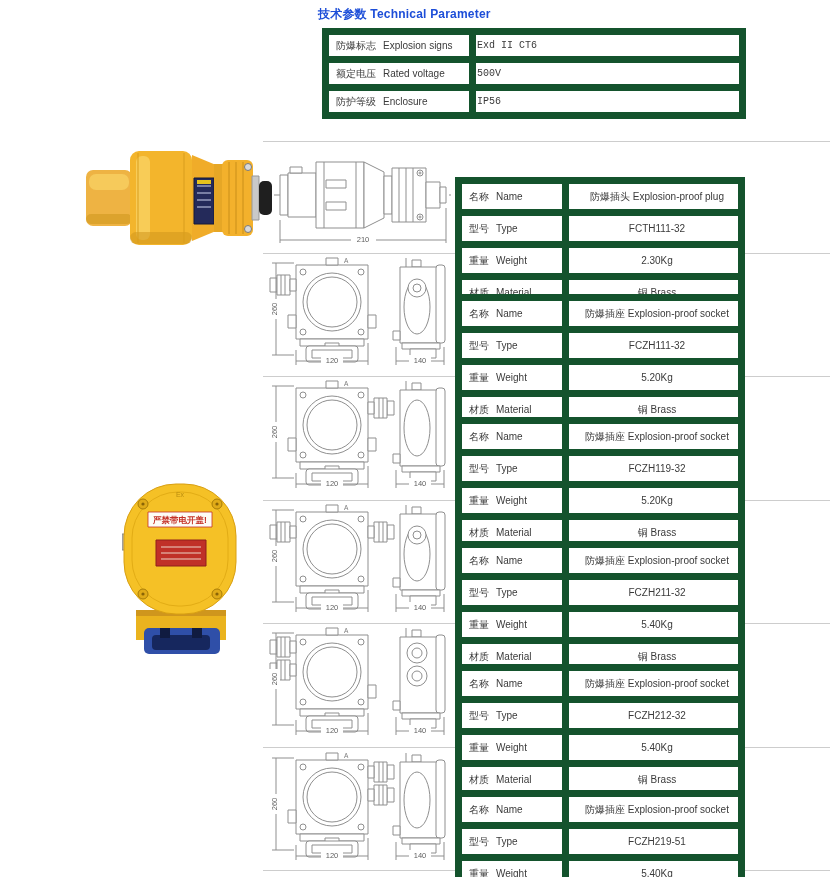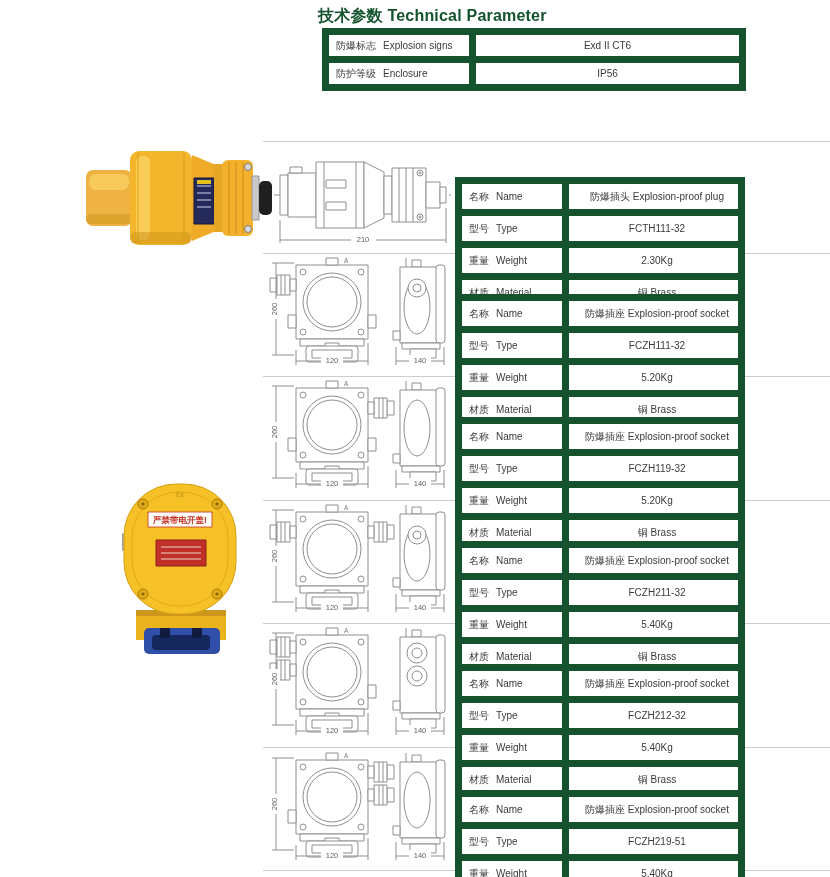--- a/index.html
+++ b/index.html
@@ -1,26 +1,26 @@
 <!DOCTYPE html>
 <html><head>
 <meta charset="utf-8">
 <style>
   html,body{margin:0;padding:0;background:#fff;}
   #page{position:relative;width:830px;height:877px;background:#fff;overflow:hidden;
         font-family:"Liberation Sans","DejaVu Sans",sans-serif;}
   
-  .title{position:absolute;left:318px;top:6px;font-size:16px;font-weight:bold;color:#14532d;letter-spacing:.2px;}
+  .title{position:absolute;left:318px;top:6px;font-size:12px;font-weight:bold;color:#1d4ed8;letter-spacing:.2px;}
   
   table{border-collapse:collapse;table-layout:fixed;background:#fff;}
   td{border:7px solid #14532d;font-size:10px;color:#3a3a3a;vertical-align:middle;overflow:hidden;white-space:nowrap;}
   .main-table{position:absolute;left:322px;top:28px;width:424px;}
   .main-table td{height:19px;}
   .main-table td.lbl{width:132px;padding-left:7px;}
-  .main-table td.val{text-align:center;}
+  .main-table td.val{text-align:left;font-family:Liberation Mono, monospace;}
   .spec-table{position:absolute;left:455px;width:290px;margin-top:24px;}
   .spec-table td{height:23px;}
   .spec-table td.lbl{width:92px;padding-left:7px;}
   .spec-table td.val{text-align:center;padding-left:8px;}
   .en{margin-left:7px;}
   
   .divider{position:absolute;left:263px;width:567px;height:1px;background:#cdcdcd;}
   
   .drw{position:absolute;}
   .drw *{vector-effect:non-scaling-stroke;}
@@ -35,20 +35,24 @@
 
 <div id="page">
 
   <div class="title">技术参数 Technical Parameter</div>
 
   <table class="main-table">
     <tbody>
       <tr>
         <td class="lbl"><span>防爆标志</span><span class="en">Explosion signs</span></td>
         <td class="val">Exd II CT6</td>
+      </tr>
+      <tr>
+        <td class="lbl"><span>额定电压</span><span class="en">Rated voltage</span></td>
+        <td class="val">500V</td>
       </tr>
       <tr>
         <td class="lbl"><span>防护等级</span><span class="en">Enclosure</span></td>
         <td class="val">IP56</td>
       </tr>
     </tbody>
   </table>
 
   <div class="divider" style="top:141px"></div>
   <div class="divider" style="top:253px"></div>

